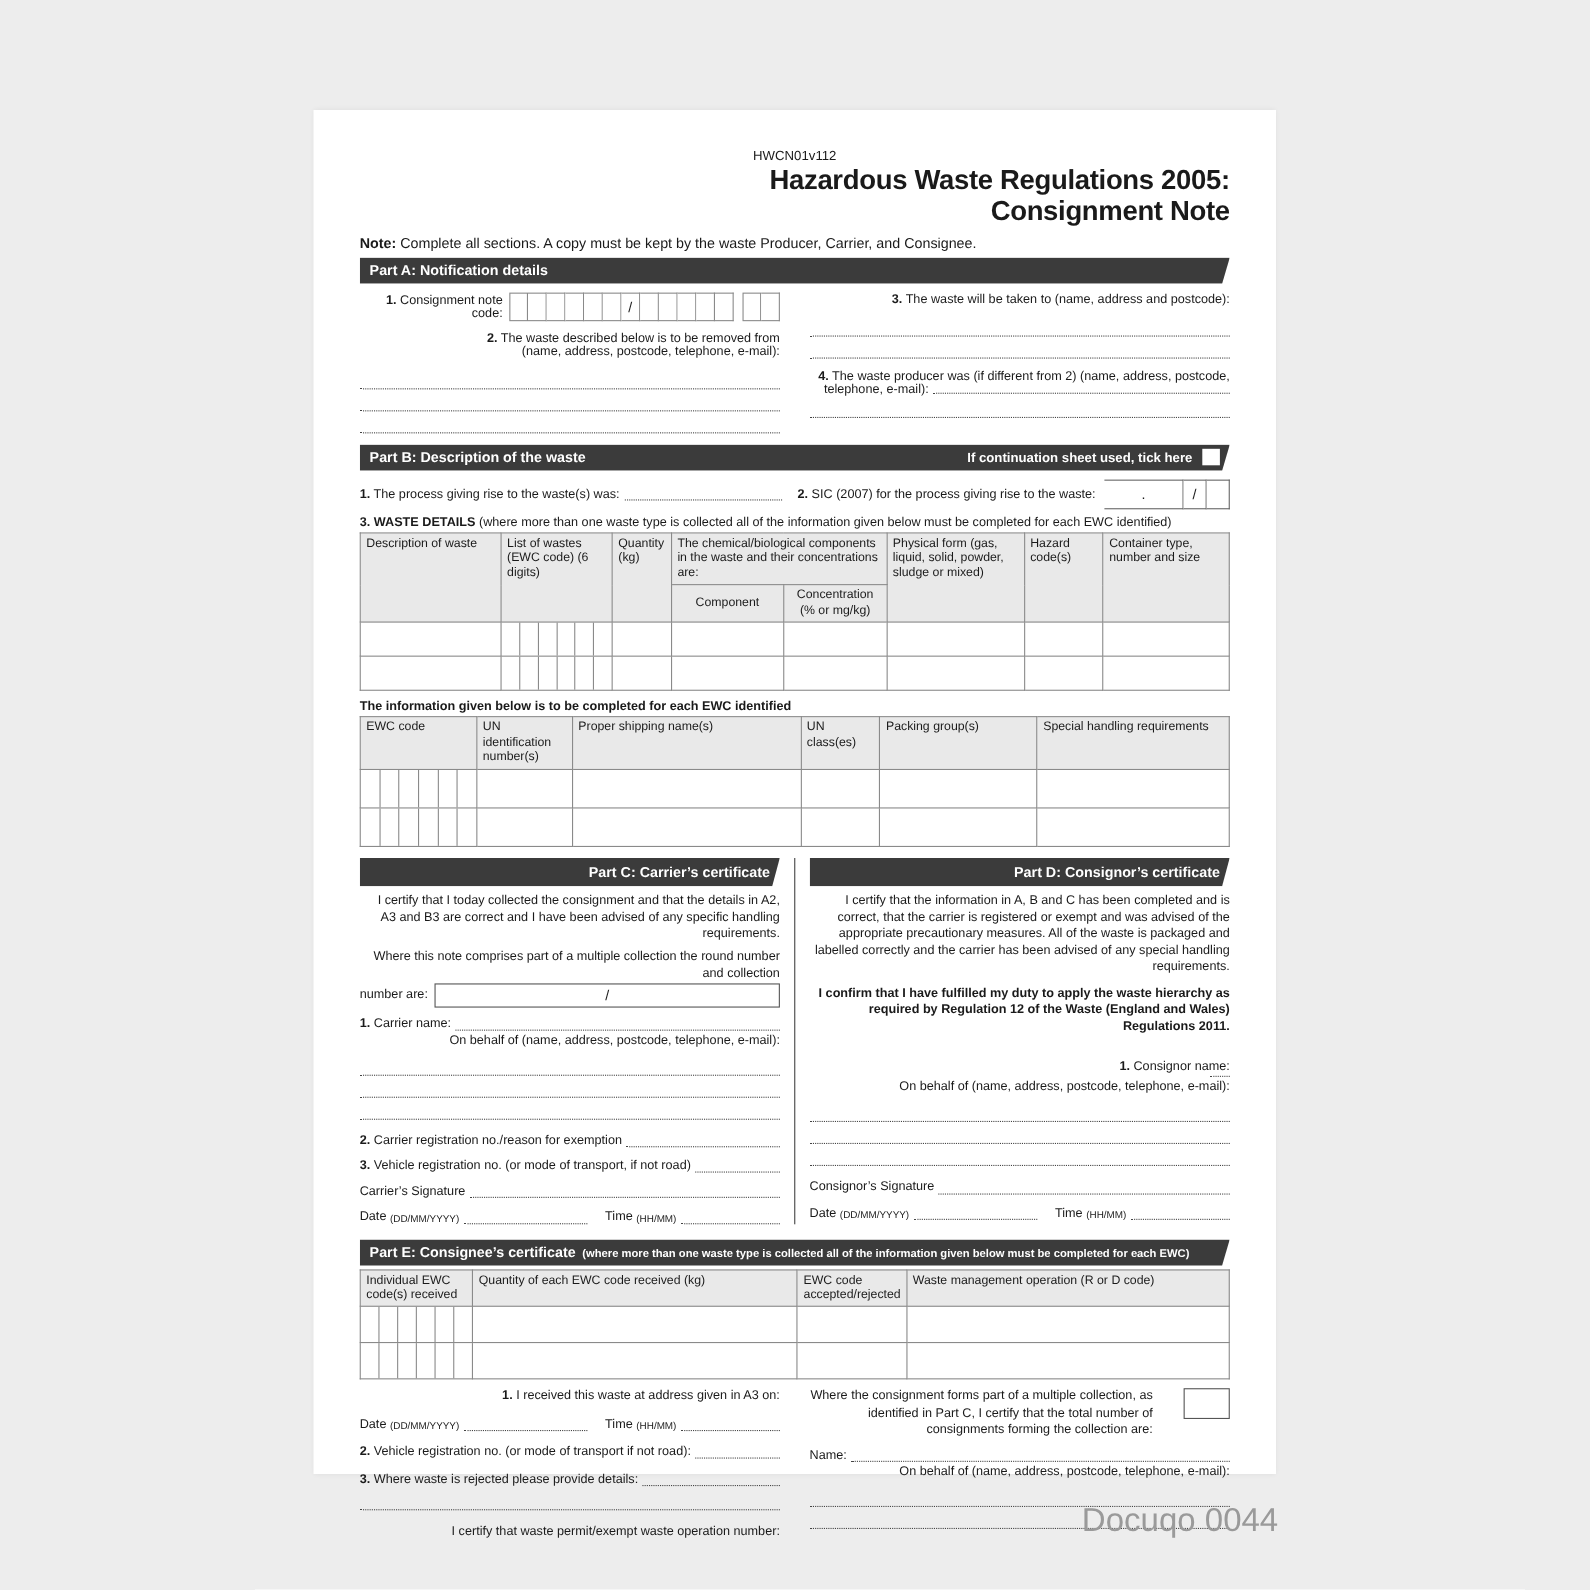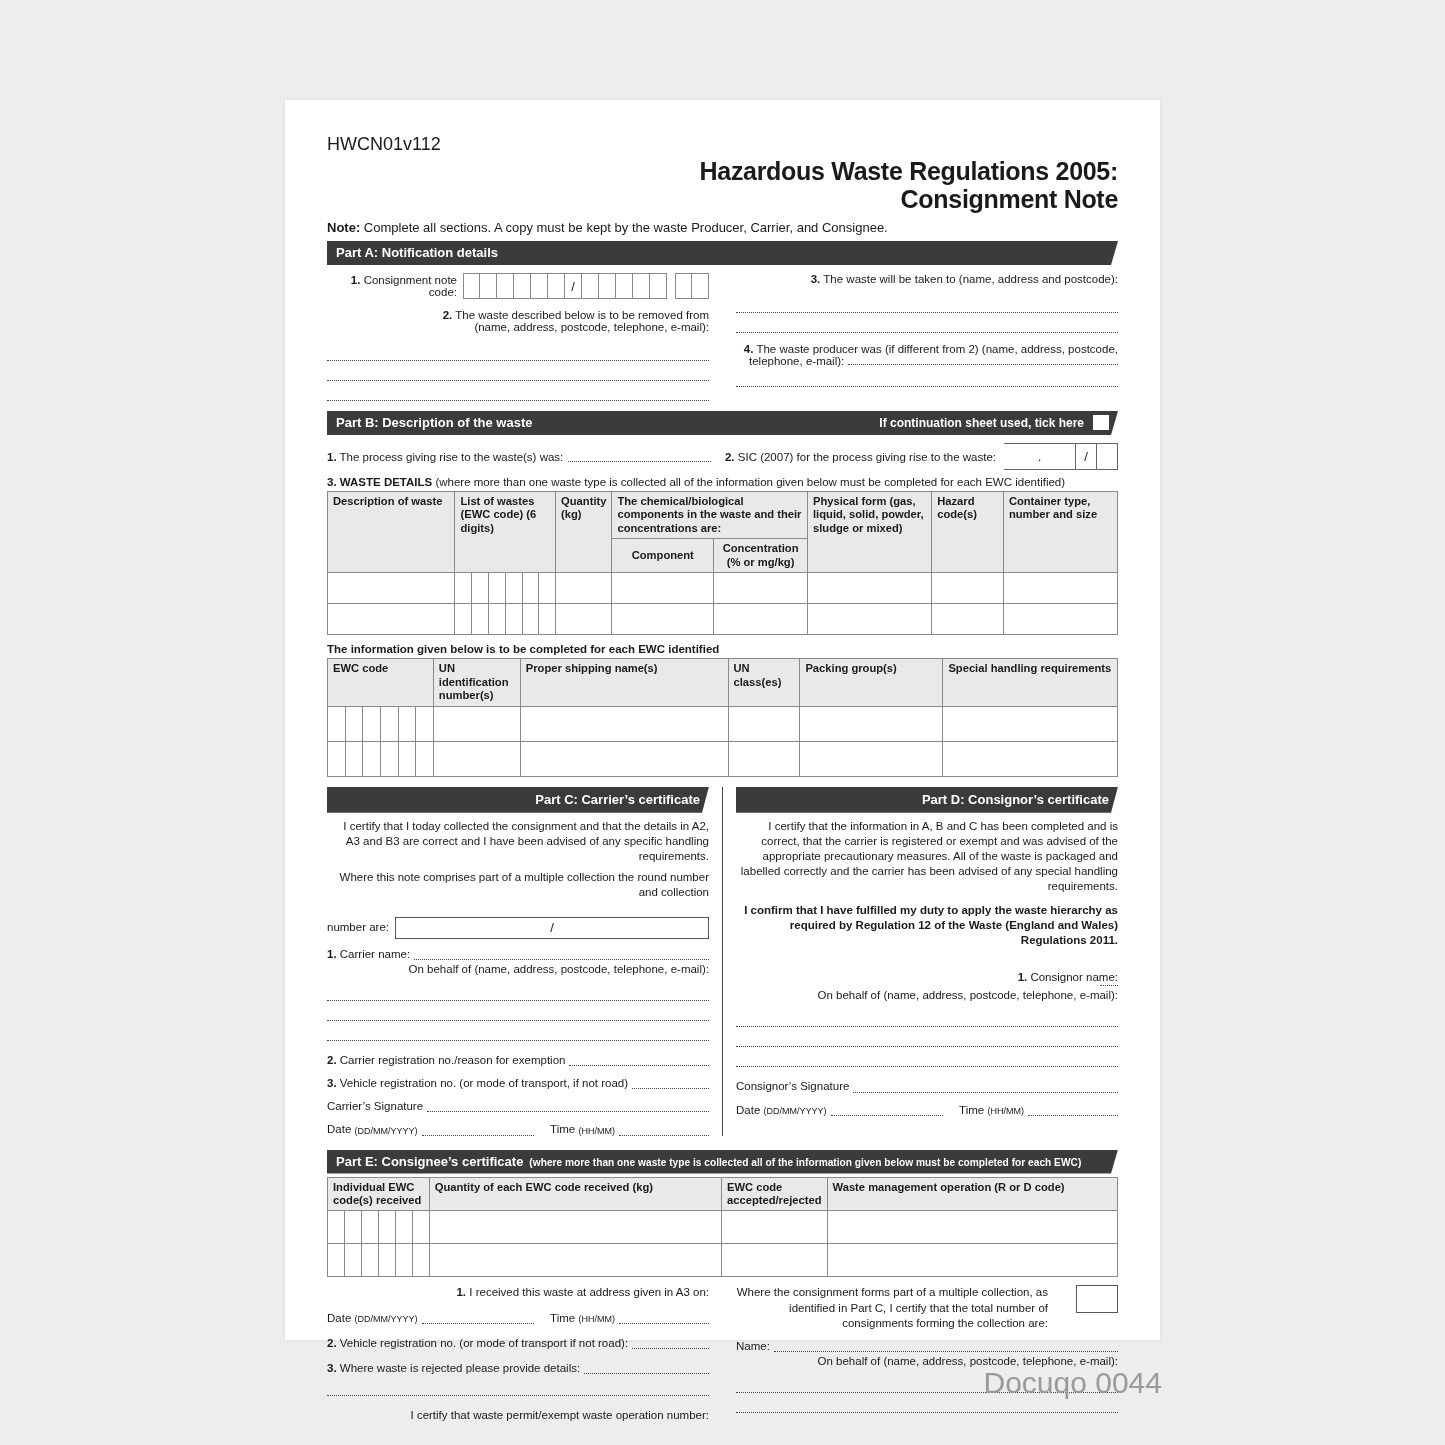--- a/index.html
+++ b/index.html
@@ -11,21 +11,21 @@
     position:relative;
     overflow:hidden;
   }
   .page {
     position:absolute; left:285px; top:100px;
     width:875px; height:1240px;
     background:#fff;
     padding:34px 42px 20px 42px;
     box-shadow:0 0 5px rgba(0,0,0,0.07);
   }
-  .form-code { text-align:left; font-size:18px; }
+  .form-code { text-align:center; font-size:12px; }
   .form-title { text-align:right; font-size:25px; font-weight:bold; line-height:1.12; margin-top:2px; letter-spacing:-0.3px; }
   .note-line { font-size:13px; margin-top:7px; }
   .bar {
     background:#3b3b3b; color:#fff; font-weight:bold; font-size:13px;
     padding:4px 9px 5px 9px; margin-top:6px;
     clip-path:polygon(0 0,100% 0,calc(100% - 7px) 100%,0 100%);
   }
   .bar-flex { display:flex; justify-content:space-between; align-items:center; }
   .twocol { display:grid; grid-template-columns:1fr 1fr; column-gap:27px; font-size:11.5px;text-align:right; }.mt4{margin-top:4px}.mt6{margin-top:6px}.mt8{margin-top:8px}
   .mt10{margin-top:10px}.mt12{margin-top:12px}
@@ -47,21 +47,21 @@
   .cells.gap { margin-left:8px; }
   
   .sic { display:flex; margin-left:8px; }
   .sic .cell { height:27px; border-color:#666; }
   .sic .wide { width:72px; }
   .sic .sm { width:21px; }
   .tickbox-dark { width:16px; height:15px; background:#fff; margin-left:9px; flex:0 0 auto; }
   .tickbox { display:inline-block; width:13px; height:13px; border:1px solid #333; vertical-align:-2px; margin-left:5px; }
   
   table.t { width:100%; border-collapse:collapse; font-size:11.2px; margin-top:3px; }
-  .t th, .t td { border:1px solid #8a8a8a; padding:3px 5px; text-align:left; vertical-align:top; font-weight:bold; line-height:1.2; }
+  .t th, .t td { border:1px solid #8a8a8a; padding:3px 5px; text-align:left; vertical-align:top; font-weight:normal; line-height:1.2; }
   .t th { background:#e9e9e9; }
   .t td { background:#fff; height:30px; }
   .t td.split { padding:0; }
   .splitbox { display:flex; height:100%; min-height:30px; }
   .splitbox div { flex:1; border-right:1px solid #8a8a8a; }
   .splitbox div:last-child { border-right:none; }
   .t .ctr { text-align:center; vertical-align:middle; }
   
   .cd { position:relative; margin-top:10px; }
   .cd::before { content:""; position:absolute; left:calc(50% - 1px); top:0; bottom:2px; width:1px; background:#444; }
@@ -274,21 +274,21 @@
           <td></td>
     </tr>
   </tbody>
     </table>
 
   <div class="cd twocol">
     <div class="col-body">
       <div class="bar">Part C: Carrier’s certificate</div>
       <div class="mt6">I certify that I today collected the consignment and that the details in A2, A3 and B3 are correct and I have been advised of any specific handling requirements.</div>
       <div class="mt6">Where this note comprises part of a multiple collection the round number and collection</div>
-      <div style="display:flex;align-items:center;margin-top:16px;">
+      <div style="display:flex;align-items:center;">
         <span>number are:</span>
         <span class="round-box">
             <span>/</span>
           </span>
       </div>
       <div class="ld mt8">
         <span class="lbl"><span class="num">1.</span> <span>Carrier name:</span></span>
         <span class="dots"></span>
       </div>
       <div>On behalf of (name, address, postcode, telephone, e-mail):</div>

